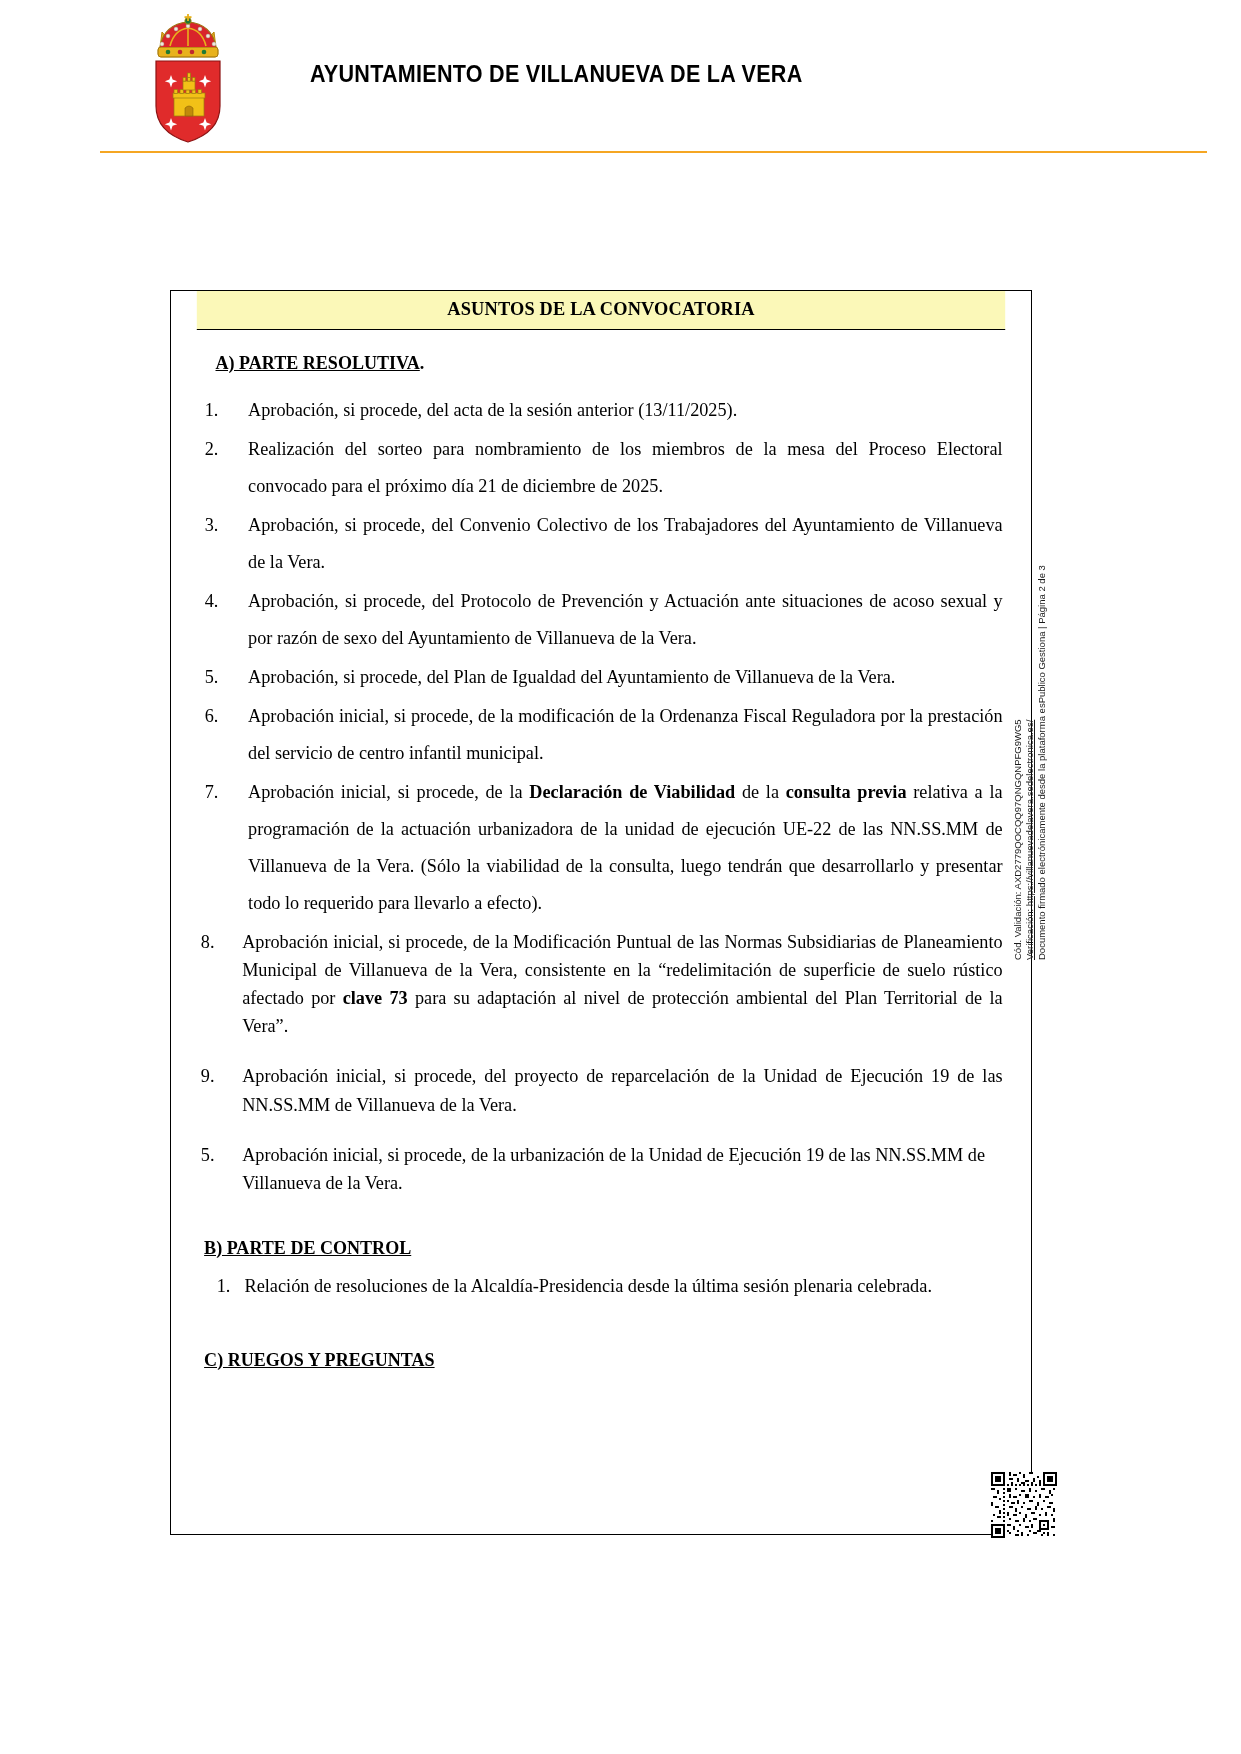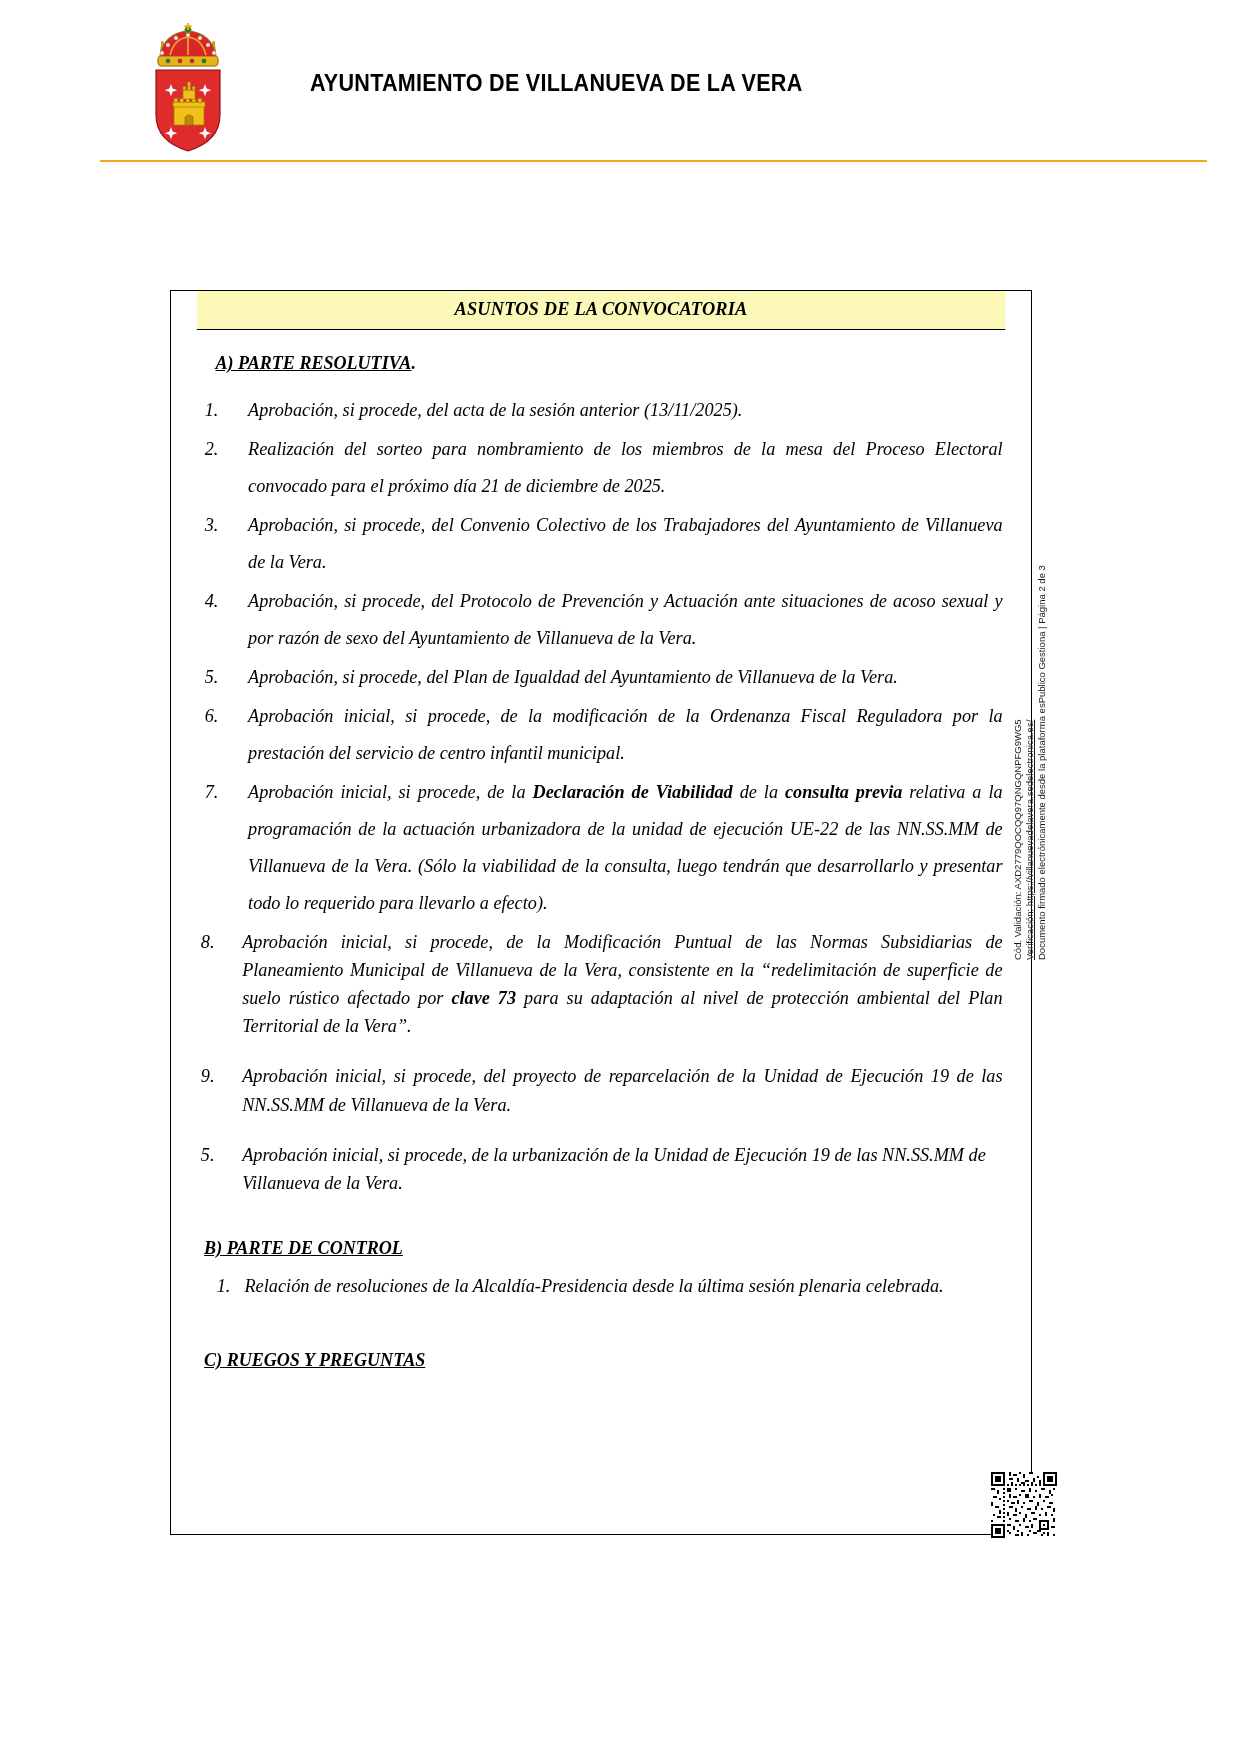--- a/index.html
+++ b/index.html
@@ -16,21 +16,20 @@
     overflow: hidden;
   }
 
   
   #letterhead {
     position: absolute;
     left: 0;
     top: 0;
     width: 1241px;
     height: 160px;
-    margin-top: 9px;
   }
   #coat-of-arms {
     position: absolute;
     left: 140px;
     top: 14px;
     width: 96px;
     height: 130px;
   }
   #org-title {
     position: absolute;
@@ -57,21 +56,20 @@
   
   #asuntos-box {
     position: absolute;
     left: 170px;
     top: 290px;
     width: 862px;
     border: 1px solid #000;
     box-sizing: border-box;
     background: #fff;
     height: 1245px;
-    font-style: italic;
   }
   #asuntos-banner {
     background: #FBF8B8;
     border-bottom: 1px solid #000;
     text-align: center;
     font-weight: bold;
     font-size: 19.5px;
     letter-spacing: 0.2px;
     padding: 7px 0 9px 0;
     transform: scaleX(0.94);

